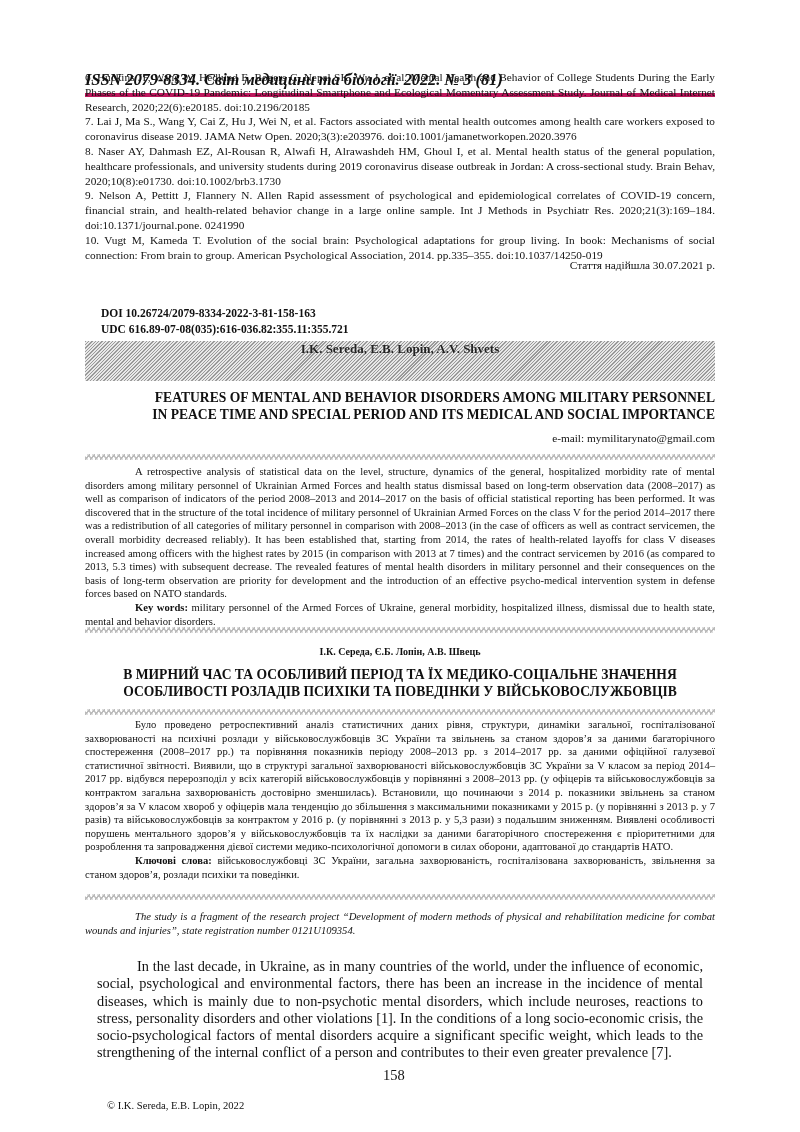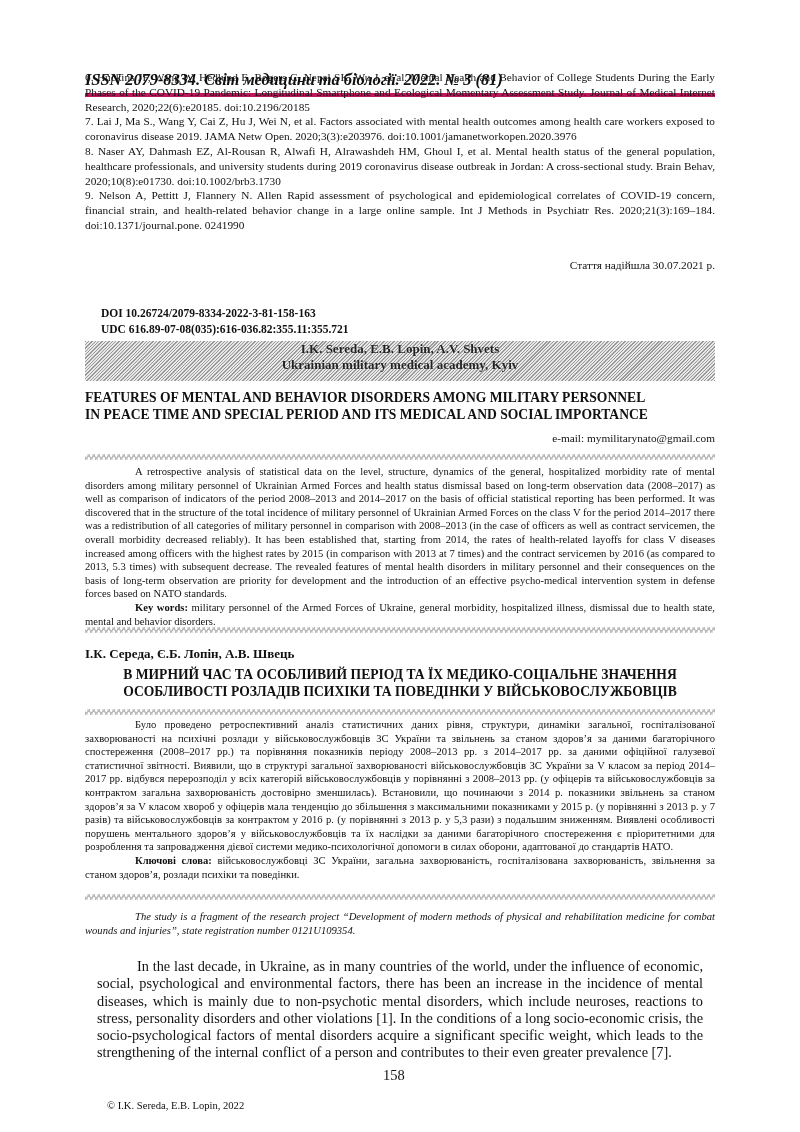--- a/index.html
+++ b/index.html
@@ -10,63 +10,63 @@
          font-weight: bold; font-style: italic; font-size: 16.5px; letter-spacing: -0.1px;
          border-bottom: 4px solid #be185d; padding-bottom: 3px; margin-top: 36px; }
   .refs { position: absolute; top: 70px; left: 0; width: 630px; font-size: 11.3px; line-height: 14.8px; text-align: justify; }
   .refs p { margin: 0; }
   .received { position: absolute; top: 259px; right: 0; font-size: 11.3px; padding-left: 24px; }
   .doi { position: absolute; top: 306px; left: 16px; font-size: 11.5px; font-weight: bold; line-height: 15.5px; }
   .banner { position: absolute; top: 341px; left: 0; width: 630px; height: 40px;
          background: repeating-linear-gradient(135deg, #9a9a9a 0 1px, #e8e8e8 1px 2.4px);
          text-align: center; font-weight: bold; font-size: 13px; line-height: 16px; box-sizing: border-box; }
   .banner span { color: #222; text-shadow: 0 0 1px #fff; }
-  .title-en { position: absolute; top: 389px; left: 0; width: 630px; text-align: left;
+  .title-en { position: absolute; top: 389px; left: 0; width: 630px; text-align: right;
          font-weight: bold; font-size: 13.6px; line-height: 17px; }
   .email { position: absolute; top: 432px; right: 0; font-size: 11.3px; }
   .wavy { position: absolute; left: 0; width: 630px; height: 6px;
           background-image: linear-gradient(135deg, transparent 45%, #bbb 45%, #bbb 55%, transparent 55%),
                             linear-gradient(45deg, transparent 45%, #bbb 45%, #bbb 55%, transparent 55%);
           background-size: 5px 6px; background-position: 0 0, 2.5px 0; }
   .abstract { position: absolute; left: 0; width: 630px; font-size: 10.6px; line-height: 13.6px; text-align: justify; }
   .abstract p { margin: 0; text-indent: 50px; }
   .abstract b { font-weight: bold; }
-  .authors-ua { position: absolute; top: 646px; left: 0; width: 630px; text-align: left; font-weight: bold; font-size: 13px; }
+  .authors-ua { position: absolute; top: 646px; left: 0; width: 630px; text-align: center; font-weight: bold; font-size: 10px; }
   .title-ua { position: absolute; top: 666px; left: 0; width: 630px; text-align: center; font-weight: bold; font-size: 13.6px; line-height: 17px; }
   .funding { position: absolute; top: 910px; left: 0; width: 630px; font-style: italic; font-size: 10.6px; line-height: 14px; text-align: justify; }
   .funding p { margin: 0; text-indent: 50px; }
   .body-text { position: absolute; top: 946px; left: 0; width: 630px; font-size: 14.3px; line-height: 17.3px; text-align: justify; }
   .body-text p { margin: 12px; text-indent: 40px; }
   .copyright { position: absolute; top: 1062px; left: 22px; font-size: 10.6px; margin-top: 38px; }
   .page-num { position: absolute; top: 1067px; left: 298px; font-size: 14.5px; }
 </style>
 </head>
 <body>
 
 <div class="page">
 
   <div class="journal-header">ISSN 2079-8334. Світ медицини та біології. 2022. № 3 (81)</div>
 
   <div class="refs">
     <p>6. Huckins JF, Wang W, Hedlund E, Rogers C, Nepal SK, Wu J, et al. Mental Health and Behavior of College Students During the Early Phases of the COVID-19 Pandemic: Longitudinal Smartphone and Ecological Momentary Assessment Study. Journal of Medical Internet Research, 2020;22(6):e20185. doi:10.2196/20185</p>
     <p>7. Lai J, Ma S., Wang Y, Cai Z, Hu J, Wei N, et al. Factors associated with mental health outcomes among health care workers exposed to coronavirus disease 2019. JAMA Netw Open. 2020;3(3):e203976. doi:10.1001/jamanetworkopen.2020.3976</p>
     <p>8. Naser AY, Dahmash EZ, Al-Rousan R, Alwafi H, Alrawashdeh HM, Ghoul I, et al. Mental health status of the general population, healthcare professionals, and university students during 2019 coronavirus disease outbreak in Jordan: A cross-sectional study. Brain Behav, 2020;10(8):e01730. doi:10.1002/brb3.1730</p>
     <p>9. Nelson A, Pettitt J, Flannery N. Allen Rapid assessment of psychological and epidemiological correlates of COVID-19 concern, financial strain, and health-related behavior change in a large online sample. Int J Methods in Psychiatr Res. 2020;21(3):169–184. doi:10.1371/journal.pone. 0241990</p>
+    <p>10. Vugt M, Kameda T. Evolution of the social brain: Psychological adaptations for group living. In book: Mechanisms of social connection: From brain to group. American Psychological Association, 2014. pp.335–355. doi:10.1037/14250-019</p>
   </div>
 
   <div class="received">Стаття надійшла 30.07.2021 р.</div>
 
   <div class="doi">
     <div>DOI 10.26724/2079-8334-2022-3-81-158-163</div>
     <div>UDC 616.89-07-08(035):616-036.82:355.11:355.721</div>
   </div>
 
   <div class="banner">
     <div><span>I.K. Sereda, E.B. Lopin, A.V. Shvets</span></div>
-    <div><span>Ukrainian military medical academy, Kyiv</span></div>
   </div>
 
   <div class="title-en">
     <div>FEATURES OF MENTAL AND BEHAVIOR DISORDERS AMONG MILITARY PERSONNEL</div>
     <div>IN PEACE TIME AND SPECIAL PERIOD AND ITS MEDICAL AND SOCIAL IMPORTANCE</div>
   </div>
 
   <div class="email">e-mail: mymilitarynato@gmail.com</div>
 
   <div class="wavy" style="top:454px"></div>

